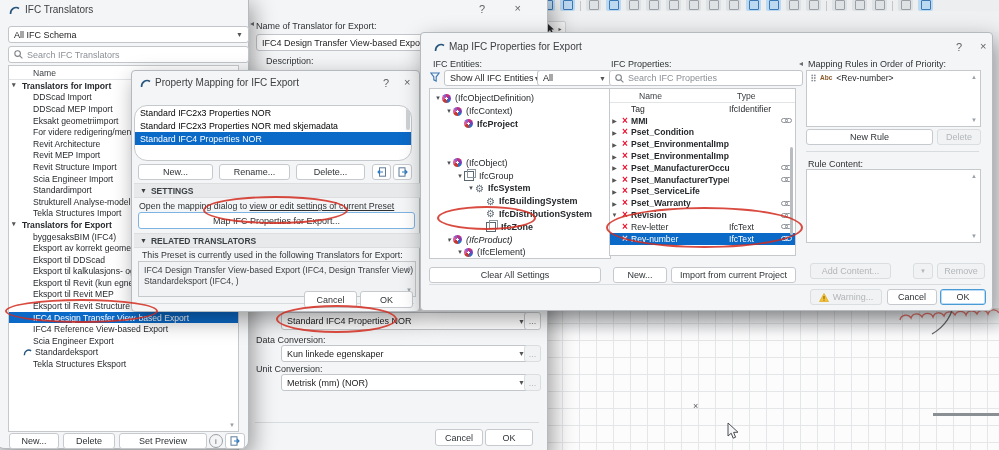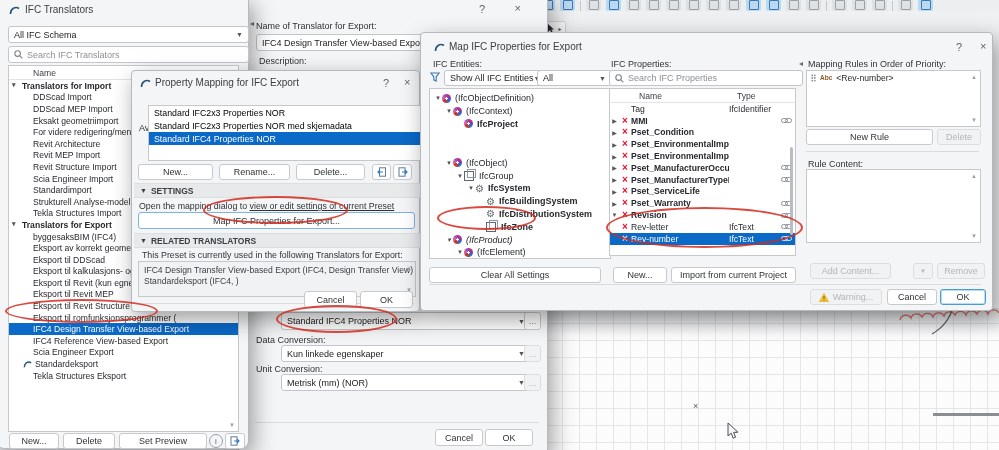--- a/index.html
+++ b/index.html
@@ -126,21 +126,21 @@
   </svg>
 
   <div class="dlg" style="left:238px;top:-6px;width:308px;height:460px;z-index:5;">
     <span class="qx" style="right:62px;top:8px;">?</span>
     <span class="qx" style="right:26px;top:7px;">×</span>
     <span class="mini" style="position:absolute;left:11px;top:24px;">◂</span>
     <div class="lbl" style="left:17px;top:26px;">Name of Translator for Export:</div>
     <div class="field" style="left:17px;top:39px;width:278px;height:15px;">
       <span>IFC4 Design Transfer View-based Export</span>
     </div>
-    <div class="lbl" style="left:20px;top:61px;">Description:</div>
+    <div class="lbl" style="left:27px;top:61px;">Description:</div>
 
     <div class="field" style="left:42px;top:317px;width:238px;height:16px;">
       <span>Standard IFC4 Properties NOR</span>
       <span class="chev">▼</span>
     </div>
     <div class="btn" style="left:285px;top:317px;width:15px;height:16px;color:#777;">...</div>
 
     <div class="lbl" style="left:17px;top:340px;">Data Conversion:</div>
     <div class="field" style="left:42px;top:350px;width:238px;height:15px;">
       <span>Kun linkede egenskaper</span>
@@ -237,23 +237,20 @@
           <span>Eksport til kalkulasjons- og beskrivelse</span>
         </div>
       <div class="lrow">
           <span>Eksport til Revit (kun egnet som en lin</span>
         </div>
       <div class="lrow">
           <span>Eksport til Revit MEP</span>
         </div>
       <div class="lrow">
           <span>Eksport til Revit Structure</span>
-        </div>
-      <div class="lrow">
-          <span>Eksport til romfunksjonsprogrammer (</span>
         </div>
       <div class="lrow sel" id="sel-translator">
           <span>IFC4 Design Transfer View-based Export</span>
         </div>
       <div class="lrow">
           <span>IFC4 Reference View-based Export</span>
         </div>
       <div class="lrow">
           <span>Scia Engineer Export</span>
         </div>
@@ -283,21 +280,21 @@
 
   <div class="dlg" style="left:131px;top:70px;width:287px;height:240px;border-radius:4px;z-index:20;">
     <svg style="position:absolute;left:8px;top:7px;" width="11" height="10" viewBox="0 0 11 10">
         <path d="M1.5,9 C1.5,3.5 6.5,1 10,3.5" fill="none" stroke="#26547c" stroke-width="1.6"></path>
       </svg>
     <div class="dtitle" style="left:23px;top:6px;">Property Mapping for IFC Export</div>
     <span class="qx" style="left:251px;top:6px;">?</span>
     <span class="qx" style="left:272px;top:5px;">×</span>
 
     <div class="lbl" style="left:7px;top:24px;margin-top:28px;">Available Presets:</div>
-    <div class="listbox" style="left:16px;top:34px;width:276px;height:54px;">
+    <div class="listbox" style="left:2px;top:34px;width:276px;height:54px;border-radius:13px;">
       <div style="height:13px;display:flex;align-items:center;padding-left:5px;font-size:8.8px;">
           <span>Standard IFC2x3 Properties NOR</span>
         </div>
       <div style="height:13px;display:flex;align-items:center;padding-left:5px;font-size:8.8px;">
           <span>Standard IFC2x3 Properties NOR med skjemadata</span>
         </div>
       <div style="height:13px;display:flex;align-items:center;padding-left:5px;font-size:8.8px;background:#0b69c7;color:#fff;">
           <span>Standard IFC4 Properties NOR</span>
         </div>
       <div style="position:absolute;right:1px;top:2px;width:4px;height:22px;background:#cfd3d6;border-radius:2px;"></div>

